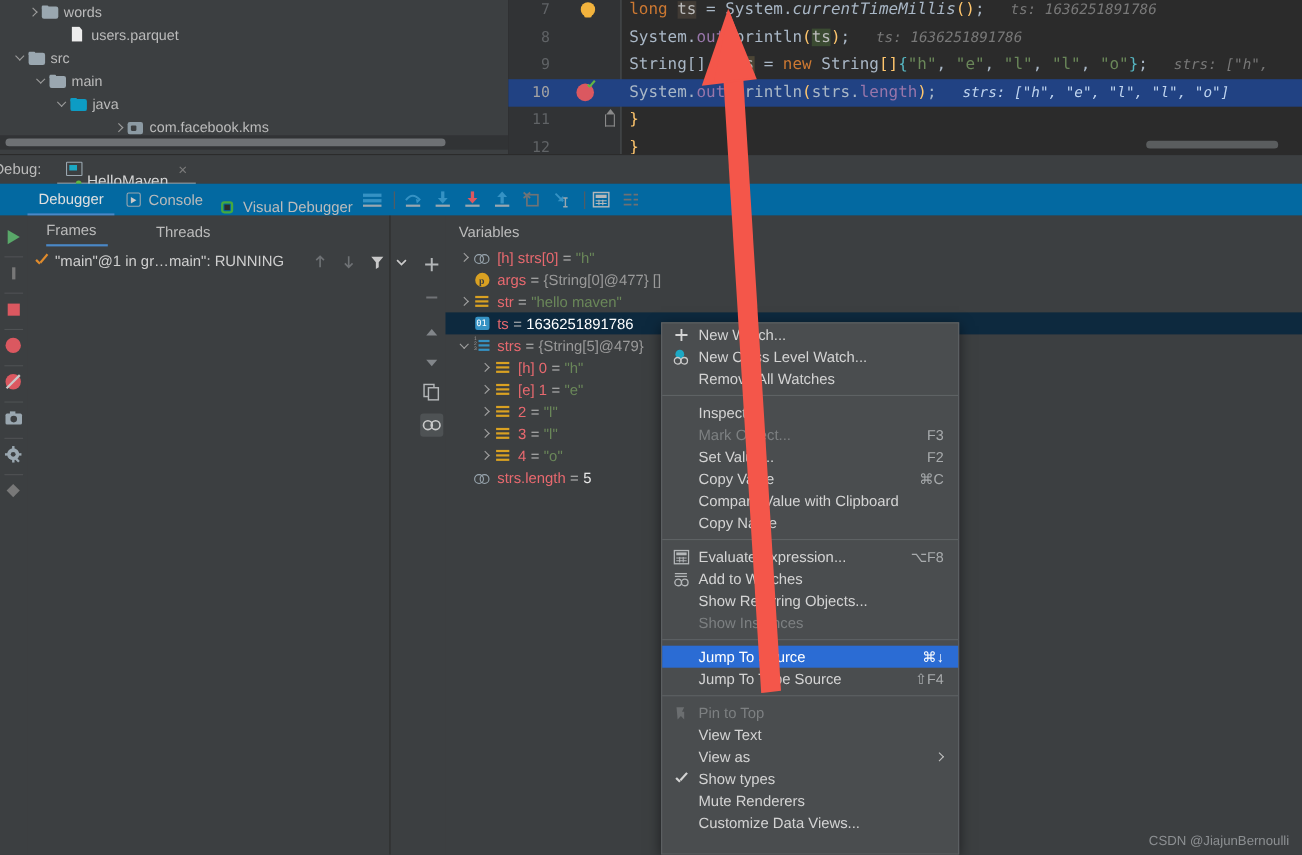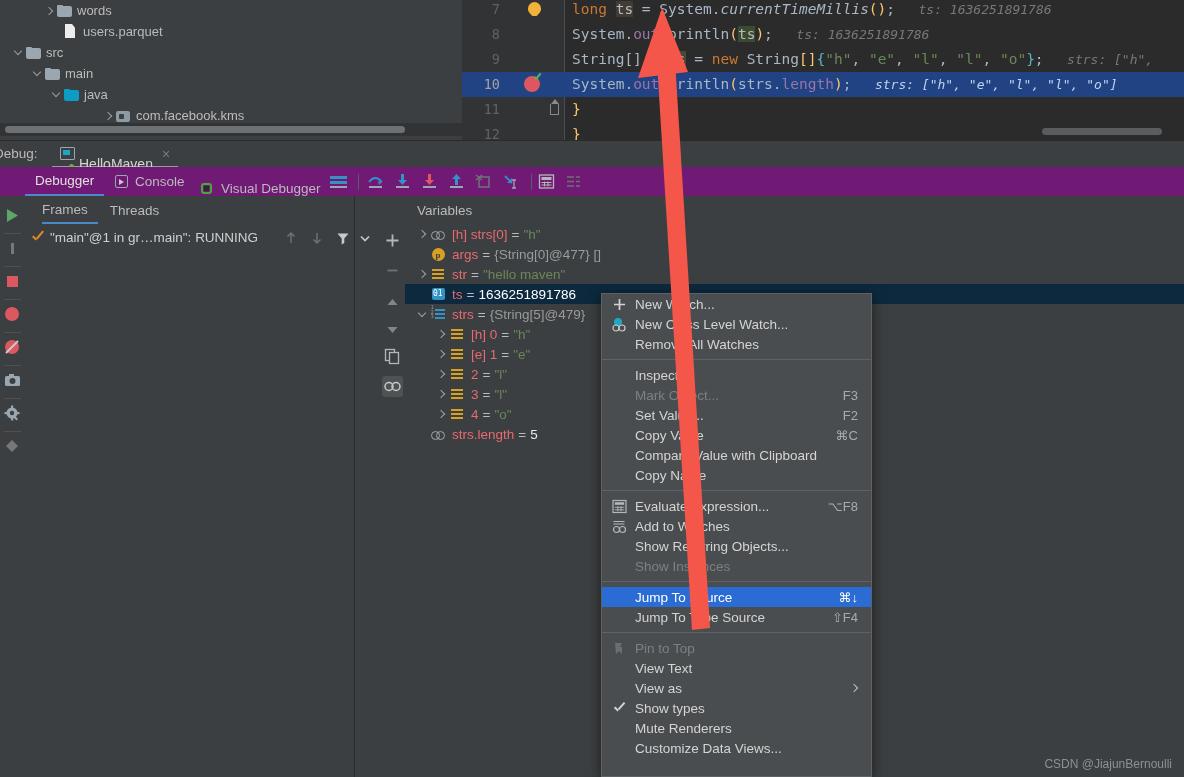--- a/index.html
+++ b/index.html
@@ -115,34 +115,34 @@
     padding: 0 8px; border-bottom:2px solid #9A9A9A;
   }
   .dbg-tab-icon { width:13px;height:13px; position:relative;}
   .dbg-tab-icon::before{content:'';position:absolute;left:0;top:0;width:13px;height:11px;border:1.5px solid #9AA7B0;border-radius:1px;}
   .dbg-tab-icon::after{content:'';position:absolute;left:3px;top:3px;width:7px;height:5px;background:#1CA8C4;}
   .dbg-tab-dot{position:absolute;left:9px;top:17px;width:5px;height:5px;border-radius:50%;background:#62B543;}
   .dbg-tab-name { font-size:14px; color:#D4D4D4;margin-top:20px;}
   .dbg-tab-x { font-size:14px; color:#7A7A7A; margin-left:3px;}
 
   .dbg-bar {
-    position:absolute; left:0; top:167px; width:1184px; height:29px; background:#701a75;
+    position:absolute; left:0; top:167px; width:1184px; height:29px; background:#0369a1;
   }
   .sub-tab { position:absolute; top:0; height:29px; display:flex; align-items:center; gap:7px; padding:0 10px; font-size:13.5px; color:#BBBBBB;}
   .sub-tab.active { border-bottom:2px solid #4A88C7; color:#E0E0E0;}
   .tbtn { position:absolute; top:6px; width:17px; height:17px; }
 
   
   .vstrip { position:absolute; left:0; top:196px; width:25px; height:581px; background:#3C3F41; }
   .vsep { position:absolute; left:4px; width:17px; height:1px; background:#4F5254; }
   .vicon { position:absolute; left:4px; width:17px; height:17px; }
 
   
   .frames-panel { position:absolute; left:25px; top:196px; width:355px; height:581px; background:#3C3F41; }
-  .panel-hdr { height:28px; display:flex; align-items:center; padding-left:17px; font-size:13.5px; }
+  .panel-hdr { height:28px; display:flex; align-items:center; padding-left:17px; font-size:13.5px;gap:32px; }
   .panel-hdr .ft { padding: 0 10px 0 0; height:28px; display:flex; align-items:center; }
   .panel-hdr .ft.active { border-bottom:2px solid #4A88C7; }
   .thread-row {
     position:absolute; left:0; top:28px; width:355px; height:27px; display:flex; align-items:center; gap:5px; padding-left:6px;
     font-size:13.5px; color:#CFCFCF;
   }
   .thr-chk { position:relative; width:14px;height:12px;}
   .thr-chk::before{content:'';position:absolute;left:1px;top:5px;width:5px;height:2.2px;background:#E08B2C;transform:rotate(45deg);}
   .thr-chk::after{content:'';position:absolute;left:3.5px;top:2px;width:10px;height:2.2px;background:#E08B2C;transform:rotate(-50deg);}
   .stack-row {
@@ -215,21 +215,21 @@
 </style>
 </head>
 <body>
 
 <div id="app">
 
   <div class="top-section">
 
     <div class="proj-tree">
       <div id="tree-rows">
-          <div class="tree-row" style="padding-left: 43px;">
+          <div class="tree-row" style="padding-left: 24px;">
             <span class="tw r"></span>
             <span class="fldr"></span>
             <span>words</span>
           </div>
           <div class="tree-row" style="padding-left: 50px;">
             <span class="tw "></span>
             <span class="fileicon"></span>
             <span>users.parquet</span>
           </div>
           <div class="tree-row" style="padding-left: 12px;">

